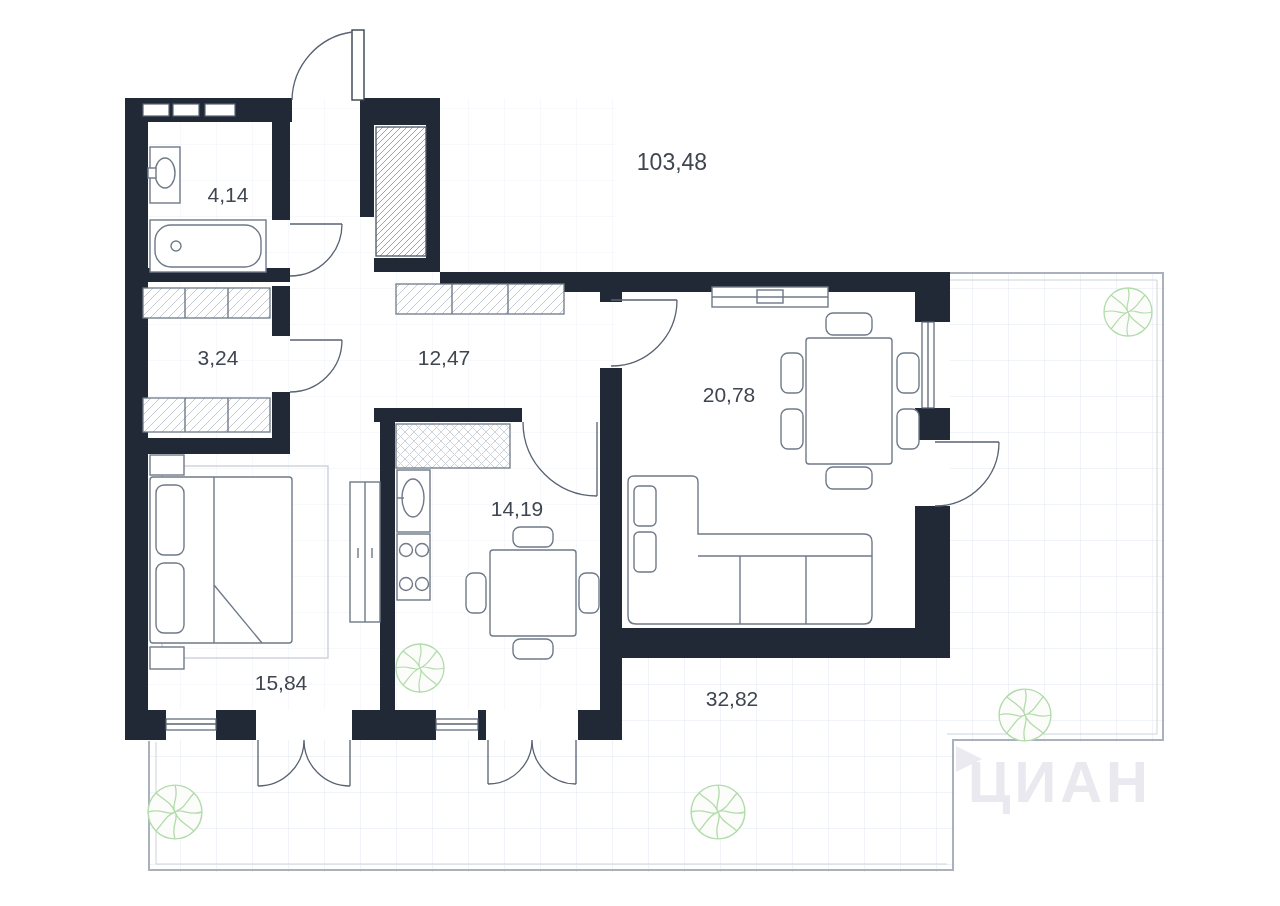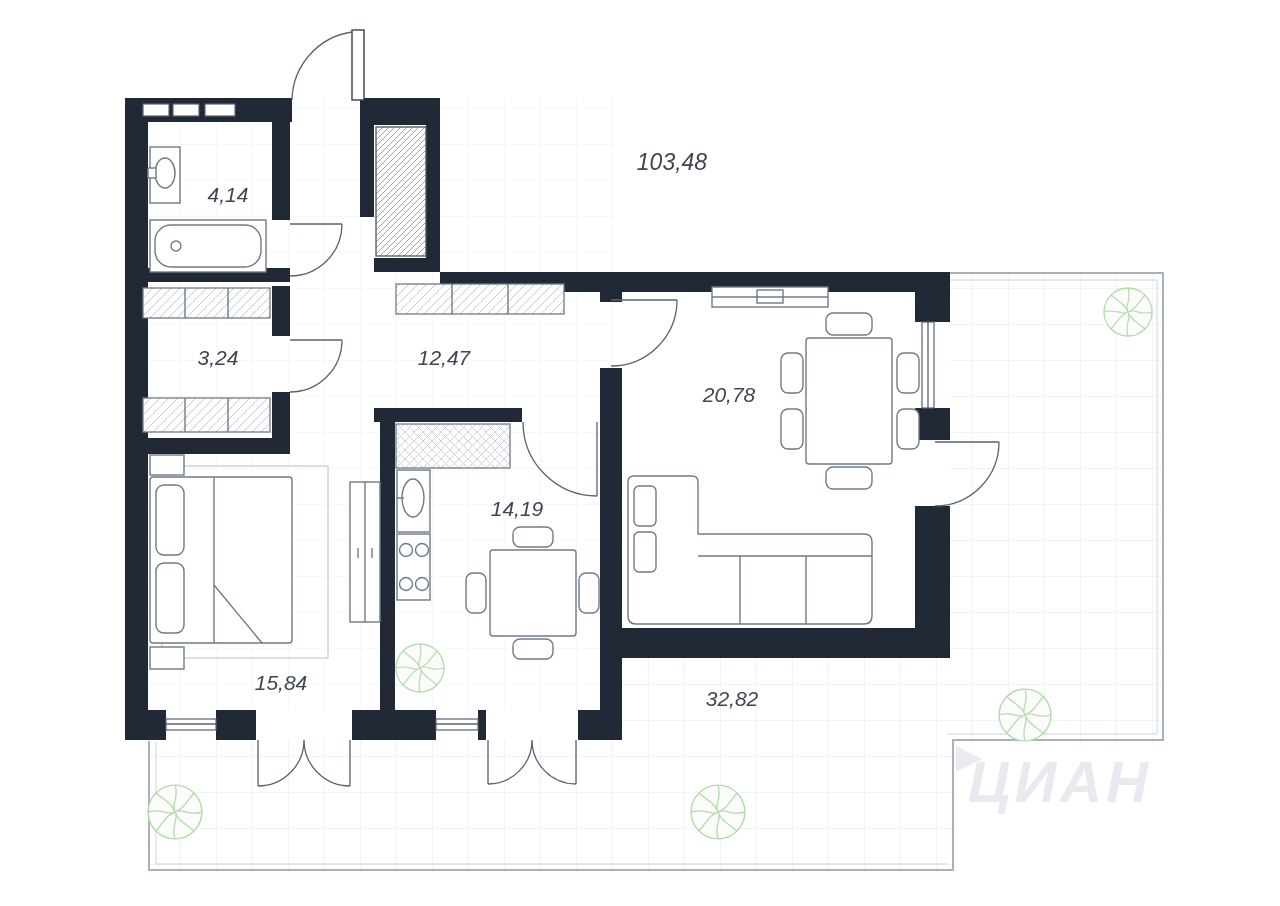--- a/index.html
+++ b/index.html
@@ -1,17 +1,17 @@
 <!DOCTYPE html>
 <html><head>
 <meta charset="utf-8">
 <style>
   html,body{margin:0;padding:0;background:#ffffff;}
   .stage{position:relative;width:1280px;height:906px;background:#ffffff;overflow:hidden;
-         font-family:"Liberation Sans",sans-serif;font-style:italic;}
+         font-family:"Liberation Sans",sans-serif;}
   svg{display:block;}
   .wall{fill:#212936;stroke:none;}
   .furn{fill:#ffffff;stroke:#6f7a88;stroke-width:1.4;}
   .furnN{fill:none;stroke:#6f7a88;stroke-width:1.4;}
   .soft{fill:none;stroke:#c3cad2;stroke-width:1.2;}
   .door{fill:none;stroke:#596372;stroke-width:1.3;}
   .leaf{fill:#ffffff;stroke:#39424f;stroke-width:1.4;}
   .win{fill:#ffffff;stroke:#596372;stroke-width:1.2;}
   .gap{fill:#ffffff;stroke:none;}
   .lbl{font-family:"Liberation Sans",sans-serif;font-size:21px;fill:#3f4650;}

